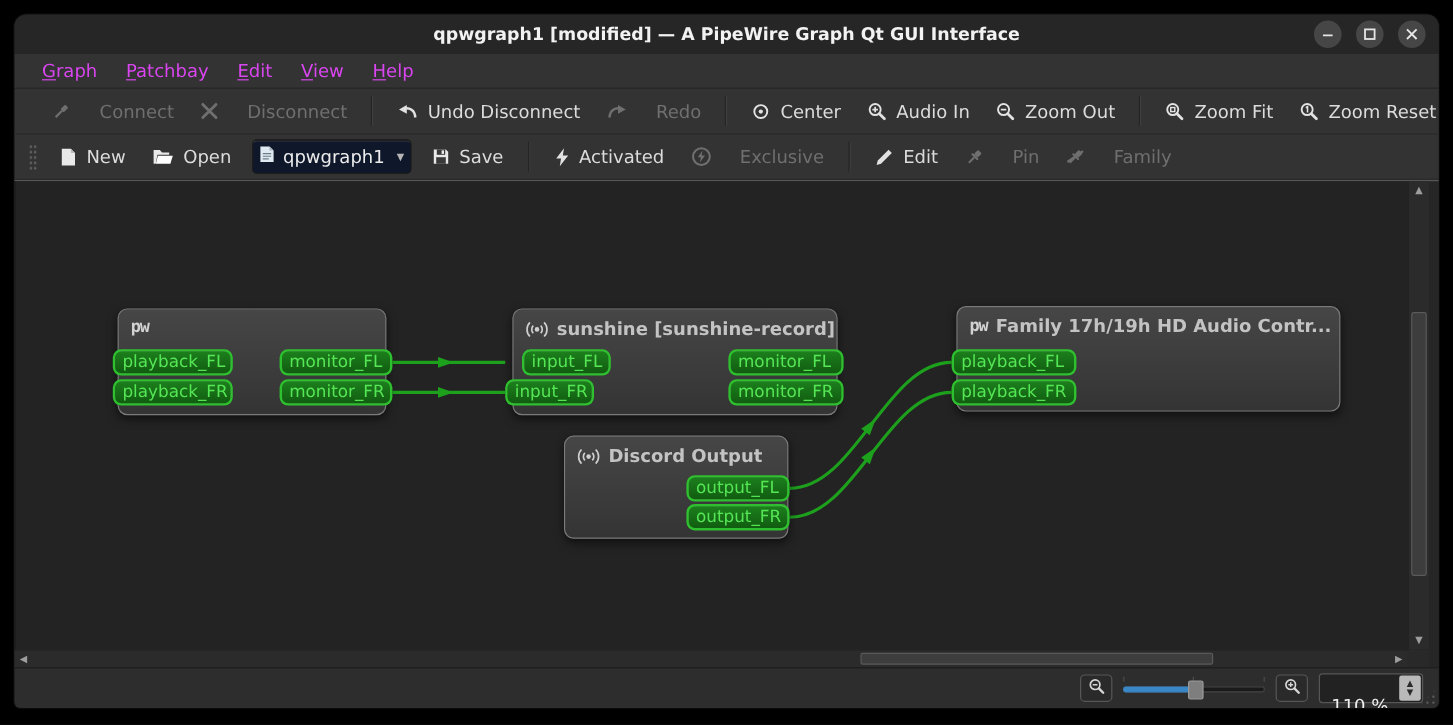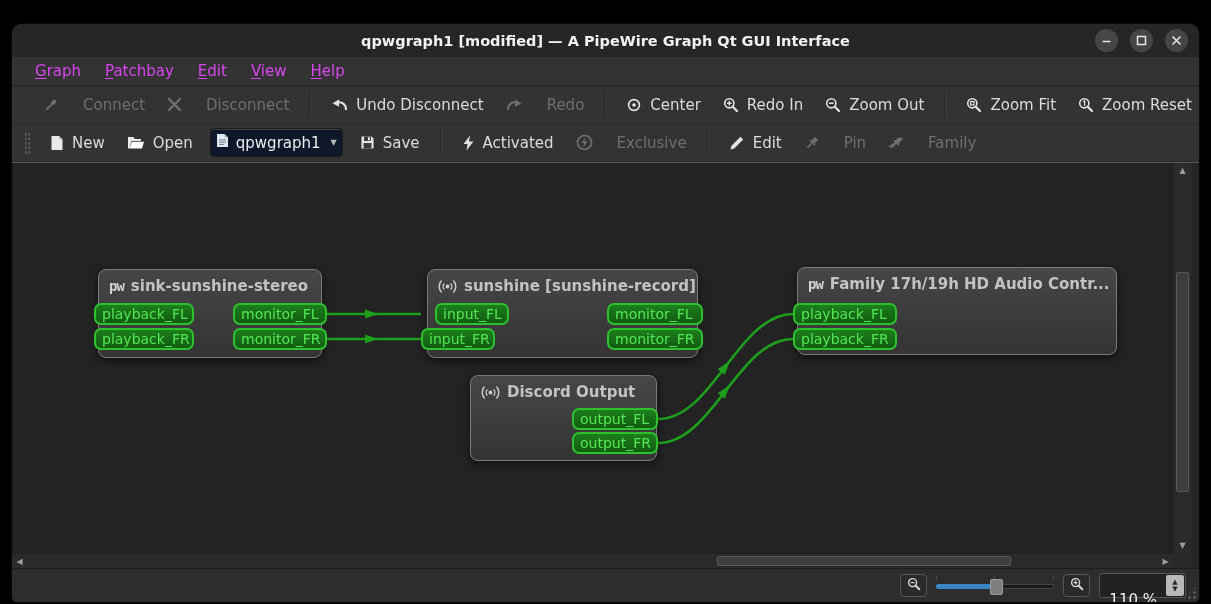--- a/index.html
+++ b/index.html
@@ -1,18 +1,18 @@
 <!DOCTYPE html>
 <html><head>
 <meta charset="utf-8">
 <style>
   html,body{margin:0;padding:0;}
   body{width:1211px;height:604px;background:#000;position:relative;overflow:hidden;
        font-family:"DejaVu Sans","Liberation Sans",sans-serif;-webkit-font-smoothing:antialiased;}
-  .window{position:absolute;left:12px;top:24px;width:1187px;height:578px;background:#262626;
+  .window{position:absolute;left:12px;top:12px;width:1187px;height:578px;background:#262626;
           border-radius:10px 10px 5px 5px;overflow:hidden;display:flex;flex-direction:column;
           box-shadow:0 0 0 1px #0a0a0a;}
   
   .titlebar{height:33px;flex:none;position:relative;display:flex;align-items:center;justify-content:center;background:#262626;}
   .title-text{color:#f2f2f2;font-size:14.5px;font-weight:bold;}
   .win-controls{position:absolute;right:11px;top:5px;display:flex;gap:12px;}
   .win-btn{width:23px;height:23px;border-radius:50%;background:#464646;display:flex;align-items:center;justify-content:center;color:#e6e6e6;}
   .win-btn svg{display:block;}
   
   .menubar{height:28px;flex:none;background:#333333;display:flex;align-items:center;padding-left:14px;gap:6px;border-bottom:1px solid #232323;}
@@ -169,21 +169,21 @@
       <span>Center</span>
     </div>
     <div class="tb-btn">
       <span class="ic">
           <svg width="16" height="16" viewBox="0 0 16 16">
             <circle cx="6.3" cy="6.3" r="4.6" fill="none" stroke="currentColor" stroke-width="1.6"></circle>
             <line x1="9.8" y1="9.8" x2="14" y2="14" stroke="currentColor" stroke-width="2.3" stroke-linecap="round"></line>
             <path d="M4 6.3 H8.6 M6.3 4 V8.6" stroke="currentColor" stroke-width="1.4"></path>
           </svg>
         </span>
-      <span>Redo In</span>
+      <span>Audio In</span>
     </div>
     <div class="tb-btn">
       <span class="ic">
           <svg width="16" height="16" viewBox="0 0 16 16">
             <circle cx="6.3" cy="6.3" r="4.6" fill="none" stroke="currentColor" stroke-width="1.6"></circle>
             <line x1="9.8" y1="9.8" x2="14" y2="14" stroke="currentColor" stroke-width="2.3" stroke-linecap="round"></line>
             <path d="M4 6.3 H8.6" stroke="currentColor" stroke-width="1.4"></path>
           </svg>
         </span>
       <span>Zoom Out</span>
@@ -337,21 +337,20 @@
         <path class="wire" d="M645 280 C700 280 725 176 780 176"></path>
         <polygon class="arrow" points="352,146.5 365,151 352,155.5"></polygon>
         <polygon class="arrow" points="352,171.5 365,176 352,180.5"></polygon>
         <polygon class="arrow" points="-7,-4.5 7,0 -7,4.5" transform="translate(712.5 203.5) rotate(-52.7)"></polygon>
         <polygon class="arrow" points="-7,-4.5 7,0 -7,4.5" transform="translate(712.5 227.5) rotate(-52.7)"></polygon>
       </svg>
 
       <div class="node" style="left:85px;top:106px;width:222px;height:87px;">
         <div class="node-title">
           <span class="pw-badge">pw</span>
-          <span>sink-sunshine-stereo</span>
         </div>
       </div>
       <div class="port" style="left:81px;top:140px;width:100px;">playback_FL</div>
       <div class="port" style="left:81px;top:165px;width:100px;">playback_FR</div>
       <div class="port" style="left:220px;top:140px;width:94px;">monitor_FL</div>
       <div class="port" style="left:220px;top:165px;width:94px;">monitor_FR</div>
 
       <div class="node" style="left:414px;top:106px;width:269px;height:87px;">
         <div class="node-title">
           <span class="stream-ic">

